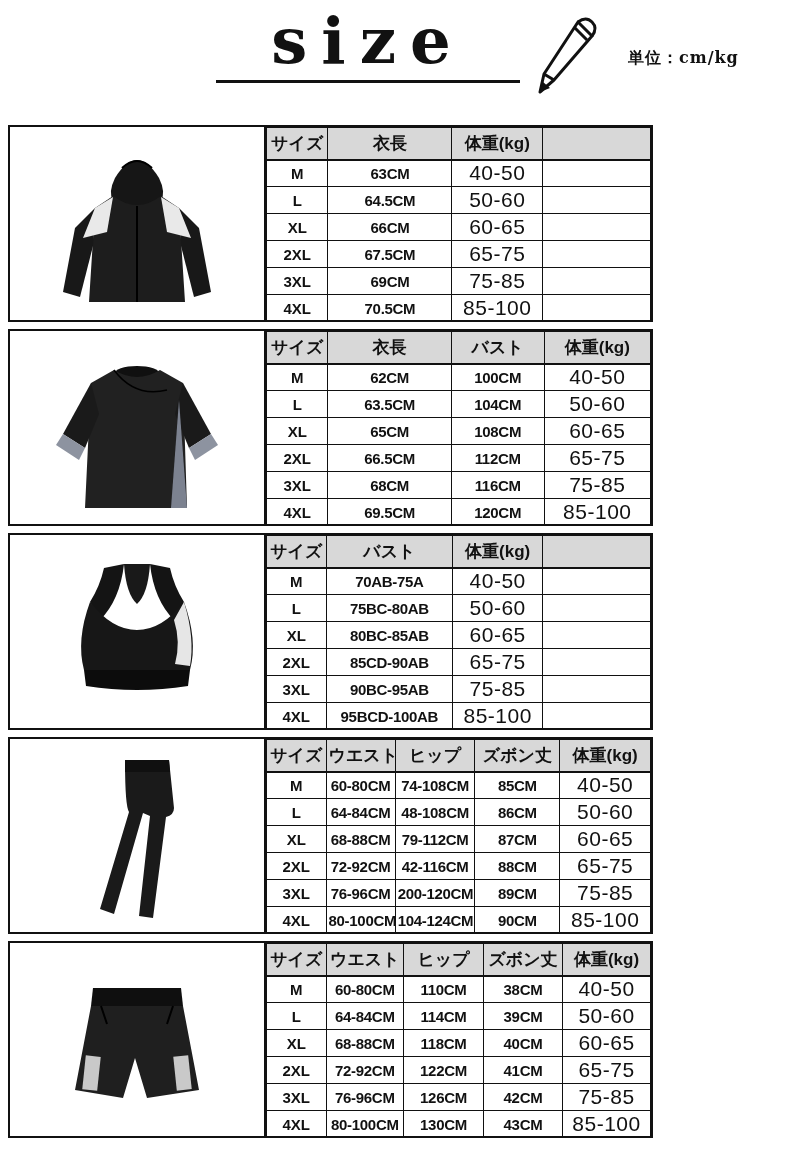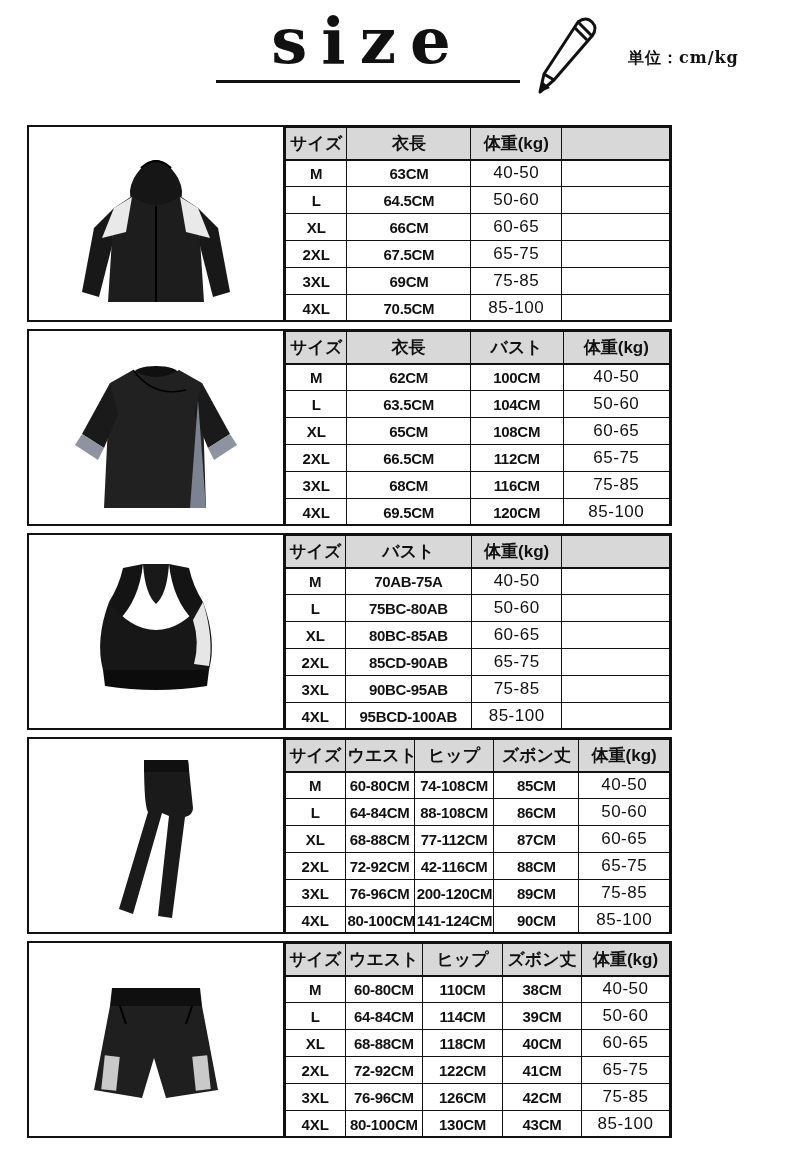--- a/index.html
+++ b/index.html
@@ -29,21 +29,21 @@
   }
   .title-underline{height:3px;background:#111;margin-top:2px;}
   .pencil{position:absolute;left:534px;top:14px;}
   .unit{
     position:absolute;left:628px;top:48px;
     font-family:"DejaVu Serif","Liberation Serif",serif;
     font-size:16px;font-weight:bold;letter-spacing:1px;
     white-space:nowrap;
   }
   
-  #sections{position:absolute;top:125px;left:8px;width:645px;margin-left:19px;}
+  #sections{position:absolute;top:125px;left:8px;width:645px;}
   .sec{
     display:flex;
     border:2px solid var(--border);
     height:197px;
     margin-bottom:7px;
     background:#fff;
   }
   .img-cell{
     width:256px;flex:0 0 256px;
     border-right:2px solid var(--border);
@@ -68,21 +68,21 @@
   th{
     background:var(--header-bg);
     font-size:17px;
     font-weight:bold;
     height:32px;
     border-bottom:2px solid var(--border);
   }
   td{height:27px;}
   td.size-col{font-weight:bold;font-size:15px;}
   td.meas{font-weight:bold;font-size:15px;letter-spacing:-0.3px;}
-  td.wt{font-weight:normal;font-size:17px;letter-spacing:0.5px;}
+  td.wt{font-weight:normal;font-size:21px;letter-spacing:0.5px;}
   
   .sec:nth-of-type(1) col:nth-child(1){width:16%}
   .sec:nth-of-type(1) col:nth-child(2){width:32.3%}
   .sec:nth-of-type(1) col:nth-child(3){width:23.6%}
   .sec:nth-of-type(1) col:nth-child(4){width:28.1%}
   .sec:nth-of-type(2) col:nth-child(1){width:16%}
   .sec:nth-of-type(2) col:nth-child(2){width:32.1%}
   .sec:nth-of-type(2) col:nth-child(3){width:24.2%}
   .sec:nth-of-type(2) col:nth-child(4){width:27.7%}
   .sec:nth-of-type(3) col:nth-child(1){width:15.5%}
@@ -351,49 +351,49 @@
           <tr>
             <td class="size-col">M</td>
             <td class="meas">60-80CM</td>
             <td class="meas">74-108CM</td>
             <td class="meas">85CM</td>
             <td class="wt">40-50</td>
           </tr>
           <tr>
             <td class="size-col">L</td>
             <td class="meas">64-84CM</td>
-            <td class="meas">88-108CM</td>
+            <td class="meas">48-108CM</td>
             <td class="meas">86CM</td>
             <td class="wt">50-60</td>
           </tr>
           <tr>
             <td class="size-col">XL</td>
             <td class="meas">68-88CM</td>
-            <td class="meas">77-112CM</td>
+            <td class="meas">79-112CM</td>
             <td class="meas">87CM</td>
             <td class="wt">60-65</td>
           </tr>
           <tr>
             <td class="size-col">2XL</td>
             <td class="meas">72-92CM</td>
             <td class="meas">42-116CM</td>
             <td class="meas">88CM</td>
             <td class="wt">65-75</td>
           </tr>
           <tr>
             <td class="size-col">3XL</td>
             <td class="meas">76-96CM</td>
             <td class="meas">200-120CM</td>
             <td class="meas">89CM</td>
             <td class="wt">75-85</td>
           </tr>
           <tr>
             <td class="size-col">4XL</td>
             <td class="meas">80-100CM</td>
-            <td class="meas">141-124CM</td>
+            <td class="meas">104-124CM</td>
             <td class="meas">90CM</td>
             <td class="wt">85-100</td>
           </tr>
         </tbody>
       </table>
     </section>
     <section class="sec">
       <div class="img-cell">
   <svg width="220" height="180" viewBox="0 0 220 180">
     <path d="M66 38 L154 38 L156 56 L64 56 Z" fill="#0f0f0f"></path>

